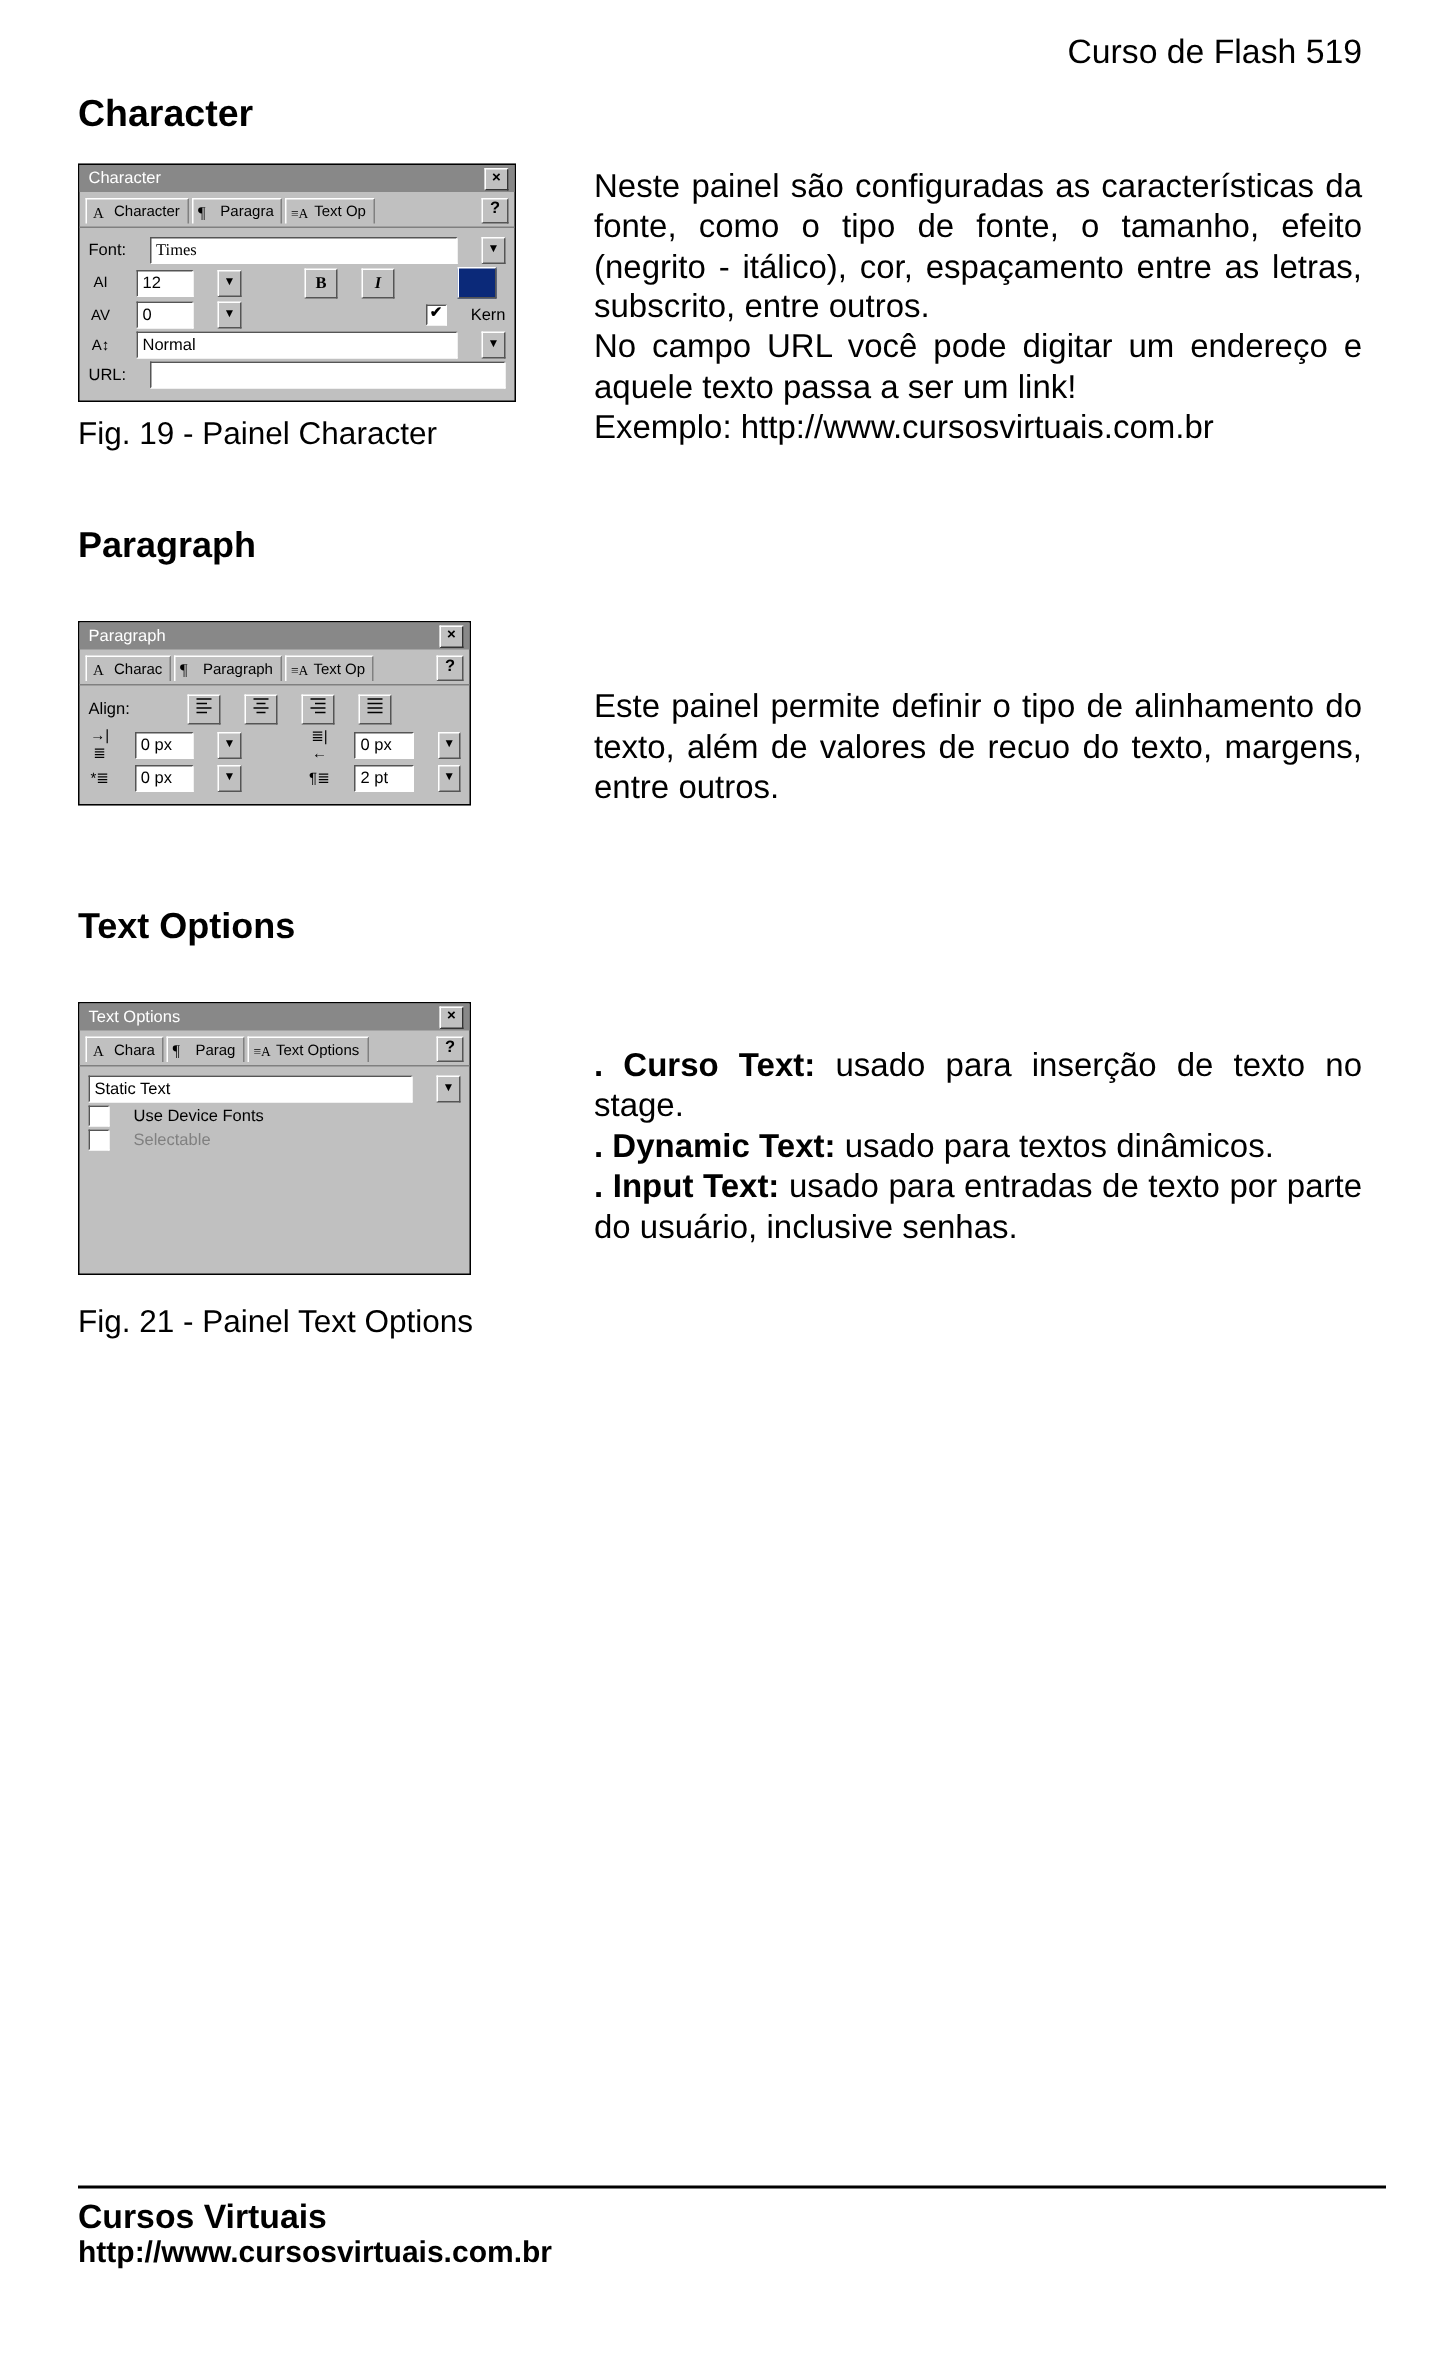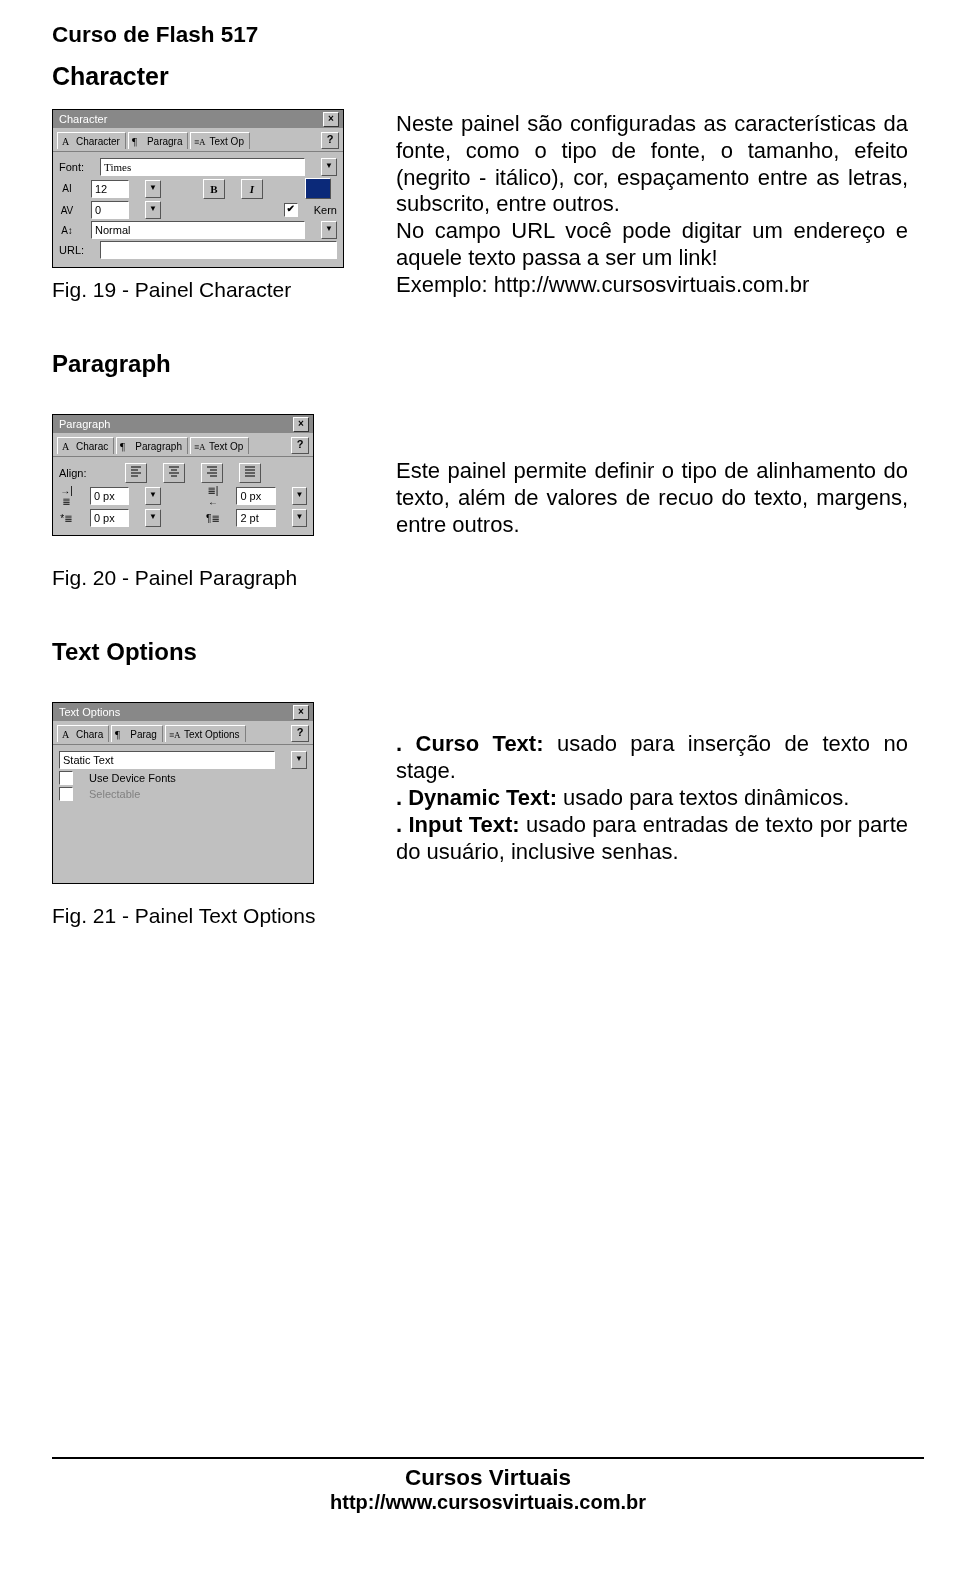--- a/index.html
+++ b/index.html
@@ -11,25 +11,26 @@
     width: 960px;
   }
   .page {
     padding: 22px 52px 0 52px;
     position: relative;
     height: 1530px;
     box-sizing: border-box;
   }
   .header-row {
     display: flex;
-    justify-content: flex-start;
+    justify-content: flex-end;
     font-family: Arial, sans-serif;
-    font-weight: bold;
+    font-weight: normal;
     font-size: 22.5px;
     margin-bottom: 14px;
+    margin-left: 41px;
   }
   .section-title {
     font-family: Arial, sans-serif;
     font-weight: bold;
     font-size: 25px;
     margin-bottom: 18px;
   }
   .section-title.h2 { font-size: 24px; }
   .row { display: flex; align-items: flex-start; }
   .col-left { width: 320px; flex: 0 0 320px; }
@@ -171,34 +172,33 @@
     text-align: center;
     line-height: 10px;
     font-size: 10px;
     font-weight: bold;
   }
   .tiny-ic { width: 16px; text-align:center; font-size:10px; }
   
   .footer {
     position: absolute;
     left: 52px; right: 36px; bottom: 16px;
-    text-align: center;
   }
   .footer-line { border: none; border-top: 2px solid #000; margin: 0 0 6px 0; }
   .footer-title { font-weight: bold; font-size: 22.5px; }
   .footer-url { font-weight: bold; font-size: 20px; }
 </style>
 </head>
 <body>
 
 <div class="page">
 
   <div class="header-row">
     <span>Curso de Flash 5</span>
-    <span>17</span>
+    <span>19</span>
   </div>
 
   <div class="section-title">Character</div>
   <div class="row">
     <div class="col-left">
 
       <div class="panel">
         <div class="titlebar">
           <span>Character</span>
           <span class="closebtn">×</span>
@@ -362,21 +362,20 @@
             <span class="dd-arrow">▼</span>
           </div>
         </div>
       </div>
     </div>
     <div class="col-right" style="padding-top:44px;">
       <div class="body-text">Este painel permite definir o tipo de alinhamento do texto, além de valores de recuo do texto, margens, entre outros.</div>
     </div>
   </div>
   <div class="gap-sm"></div>
-  <div class="caption">Fig. 20 - Painel Paragraph</div>
 
   <div class="gap-lg"></div>
 
   <div class="section-title h2">Text Options</div>
   <div class="gap-sm"></div>
   <div class="row">
     <div class="col-left">
       <div class="panel sm" style="height:180px;">
         <div class="titlebar">
           <span>Text Options</span>

